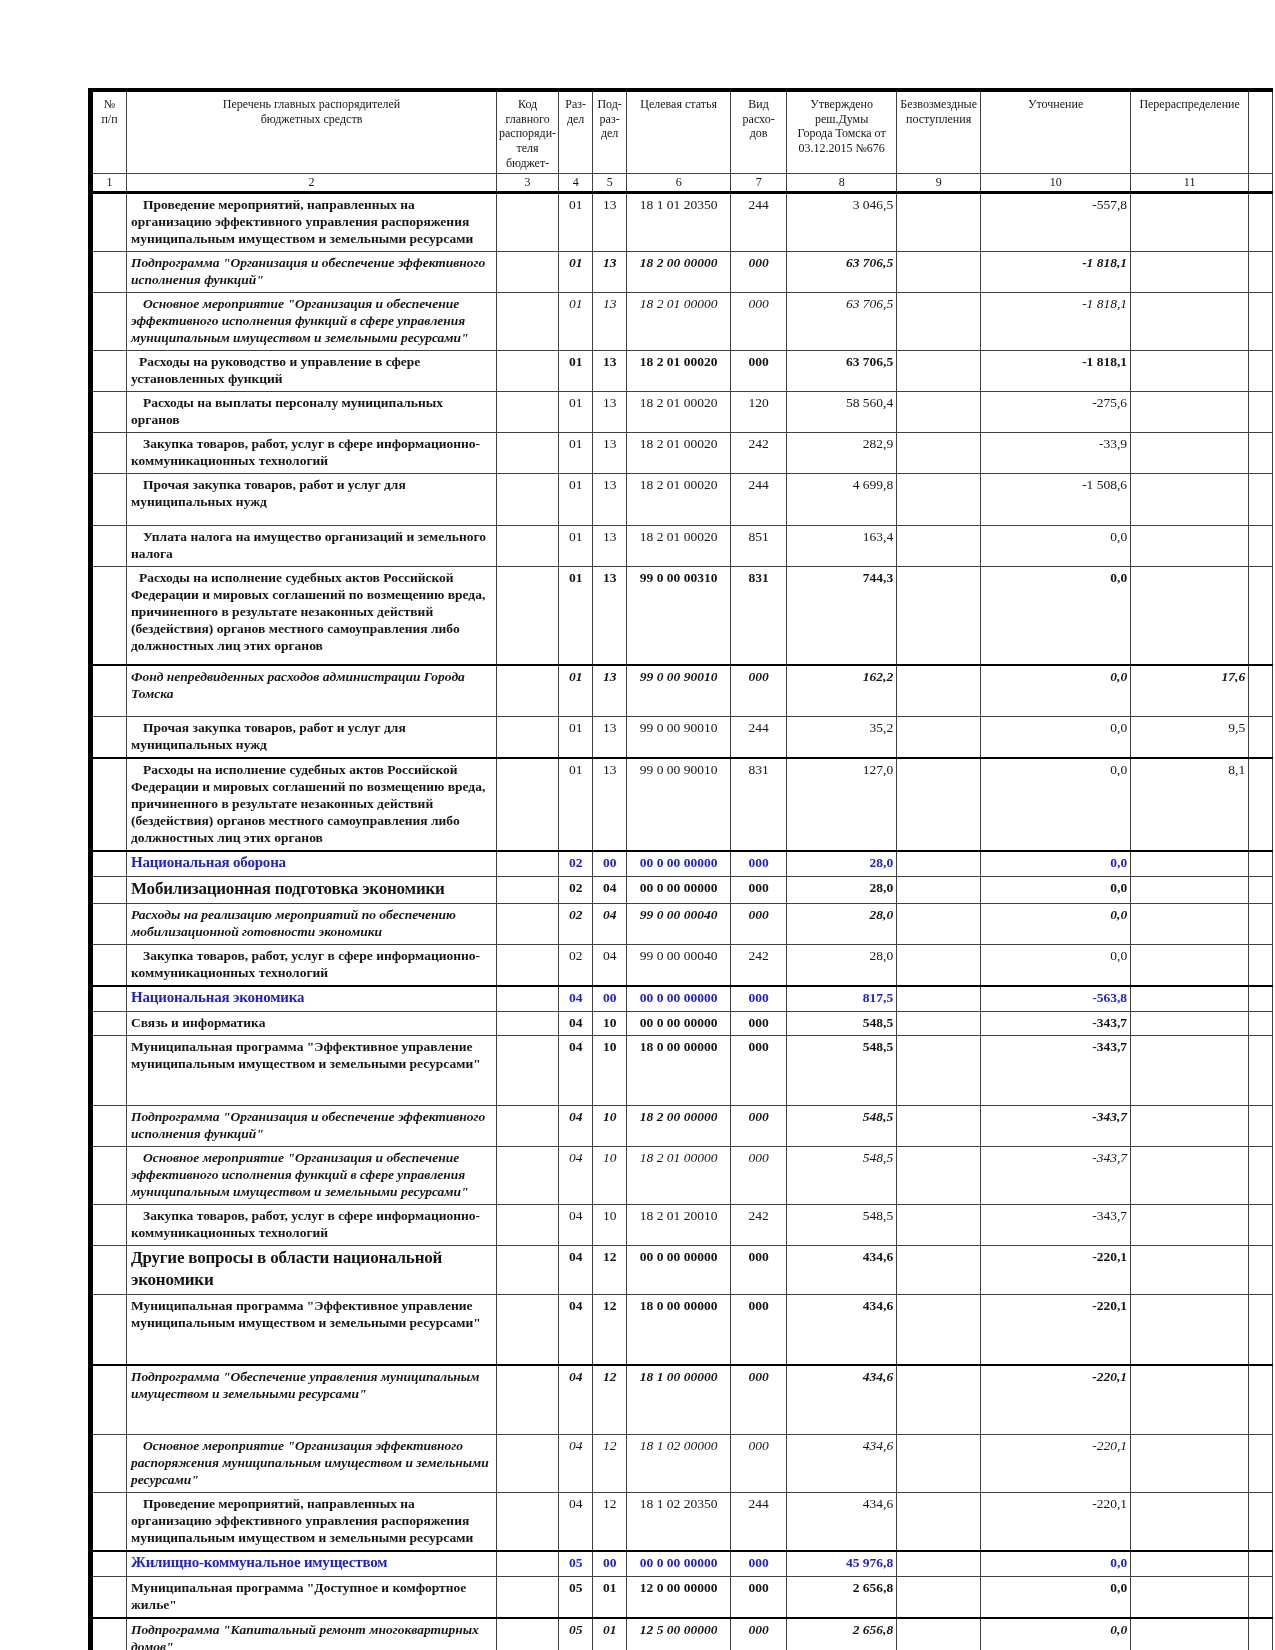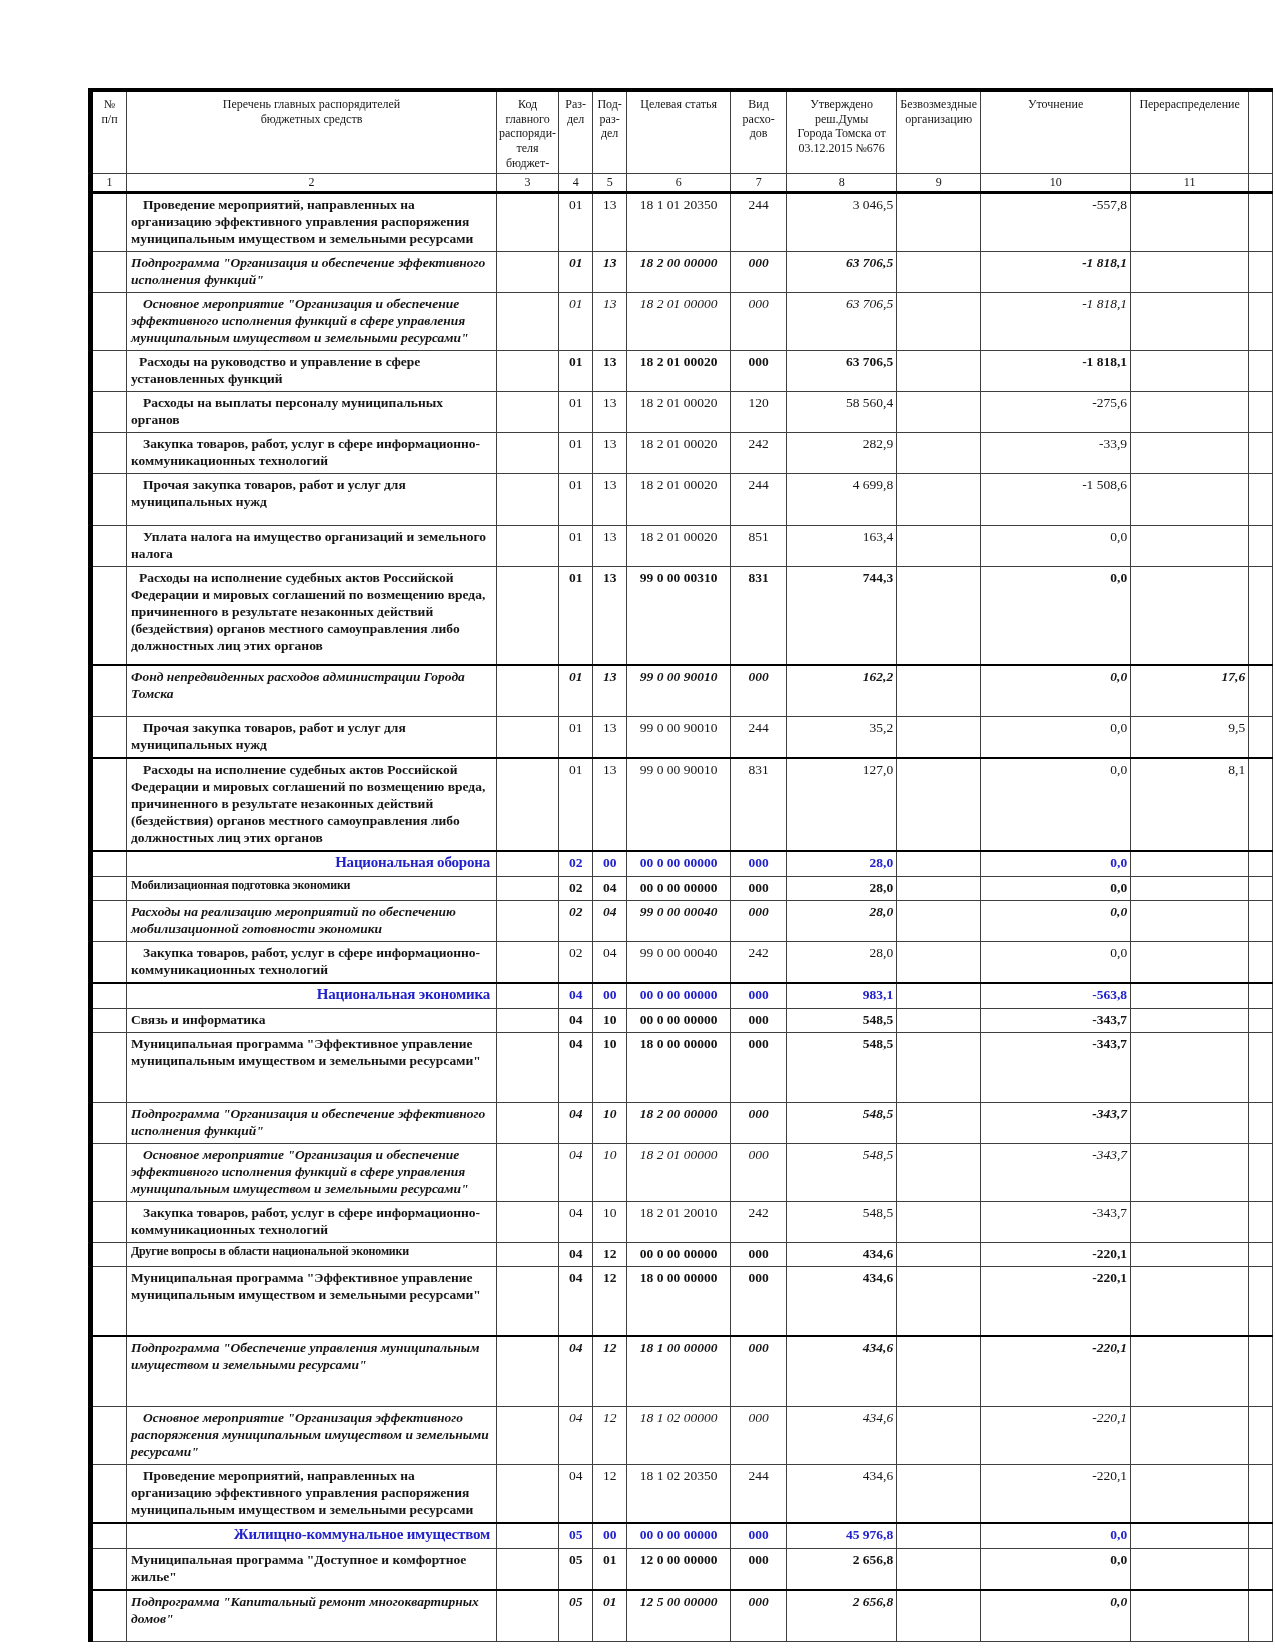--- a/index.html
+++ b/index.html
@@ -45,23 +45,23 @@
     line-height:1.26;
     padding:2px 3px 4px;
   }
   td.c-name{text-align:left;padding-left:4px;padding-right:6px;}
   td.c-num,td.c-kod,td.c-rz,td.c-pz,td.c-csr,td.c-vr{text-align:center;}
   td.c-appr,td.c-bezv,td.c-utoch,td.c-redist{text-align:right;padding-right:3px;}
   tr.st-bold{font-weight:bold;}
   tr.st-italic{font-style:italic;}
   tr.st-bolditalic{font-weight:bold;font-style:italic;}
   tr.st-section{font-weight:bold;}
-  tr.st-section td.c-name{font-size:12px;letter-spacing:-0.2px;padding-top:1px;font-family:Liberation Serif, serif;}
+  tr.st-section td.c-name{font-size:17px;letter-spacing:-0.2px;padding-top:1px;font-family:Liberation Serif, serif;}
   tr.st-blue{font-weight:bold;color:var(--blue,#2222cc);}
-  tr.st-blue td.c-name{font-size:15px;letter-spacing:-0.2px;padding-top:1px;text-align:right;}
+  tr.st-blue td.c-name{font-size:15px;letter-spacing:-0.2px;padding-top:1px;}
   tr.st-normal td.c-name,tr.st-italic td.c-name{text-indent:12px;font-weight:bold;}
   tr.st-bold td.c-name.ind{text-indent:8px;margin-left:16px;}
   tr.h1{height:52px;}
   tr.h2{height:70px;}
   tr.h3{height:98px;}
   tr.sep td{border-top:2.5px solid #000;}
 </style>
 </head>
 <body>
 
@@ -96,21 +96,21 @@
           <th class="c-pz">Под-
 раз-
 дел</th>
           <th class="c-csr">Целевая статья</th>
           <th class="c-vr">Вид расхо-
 дов</th>
           <th class="c-appr">Утверждено реш.Думы
 Города Томска от
 03.12.2015 №676</th>
           <th class="c-bezv">Безвозмездные
-организацию</th>
+поступления</th>
           <th class="c-utoch">Уточнение</th>
           <th class="c-redist">Перераспределение</th>
           <th class="c-extra"></th>
         </tr>
       <tr class="nums" id="hdr-nums">
           <td class="c-num">1</td>
           <td class="c-name">2</td>
           <td class="c-kod">3</td>
           <td class="c-rz">4</td>
           <td class="c-pz">5</td>
@@ -349,21 +349,21 @@
           <td class="c-extra"></td>
         </tr>
         <tr class="st-blue sep">
           <td class="c-num"></td>
           <td class="c-name">Национальная экономика</td>
           <td class="c-kod"></td>
           <td class="c-rz">04</td>
           <td class="c-pz">00</td>
           <td class="c-csr">00 0 00 00000</td>
           <td class="c-vr">000</td>
-          <td class="c-appr">983,1</td>
+          <td class="c-appr">817,5</td>
           <td class="c-bezv"></td>
           <td class="c-utoch">-563,8</td>
           <td class="c-redist"></td>
           <td class="c-extra"></td>
         </tr>
         <tr class="st-bold">
           <td class="c-num"></td>
           <td class="c-name">Связь и информатика</td>
           <td class="c-kod"></td>
           <td class="c-rz">04</td>

